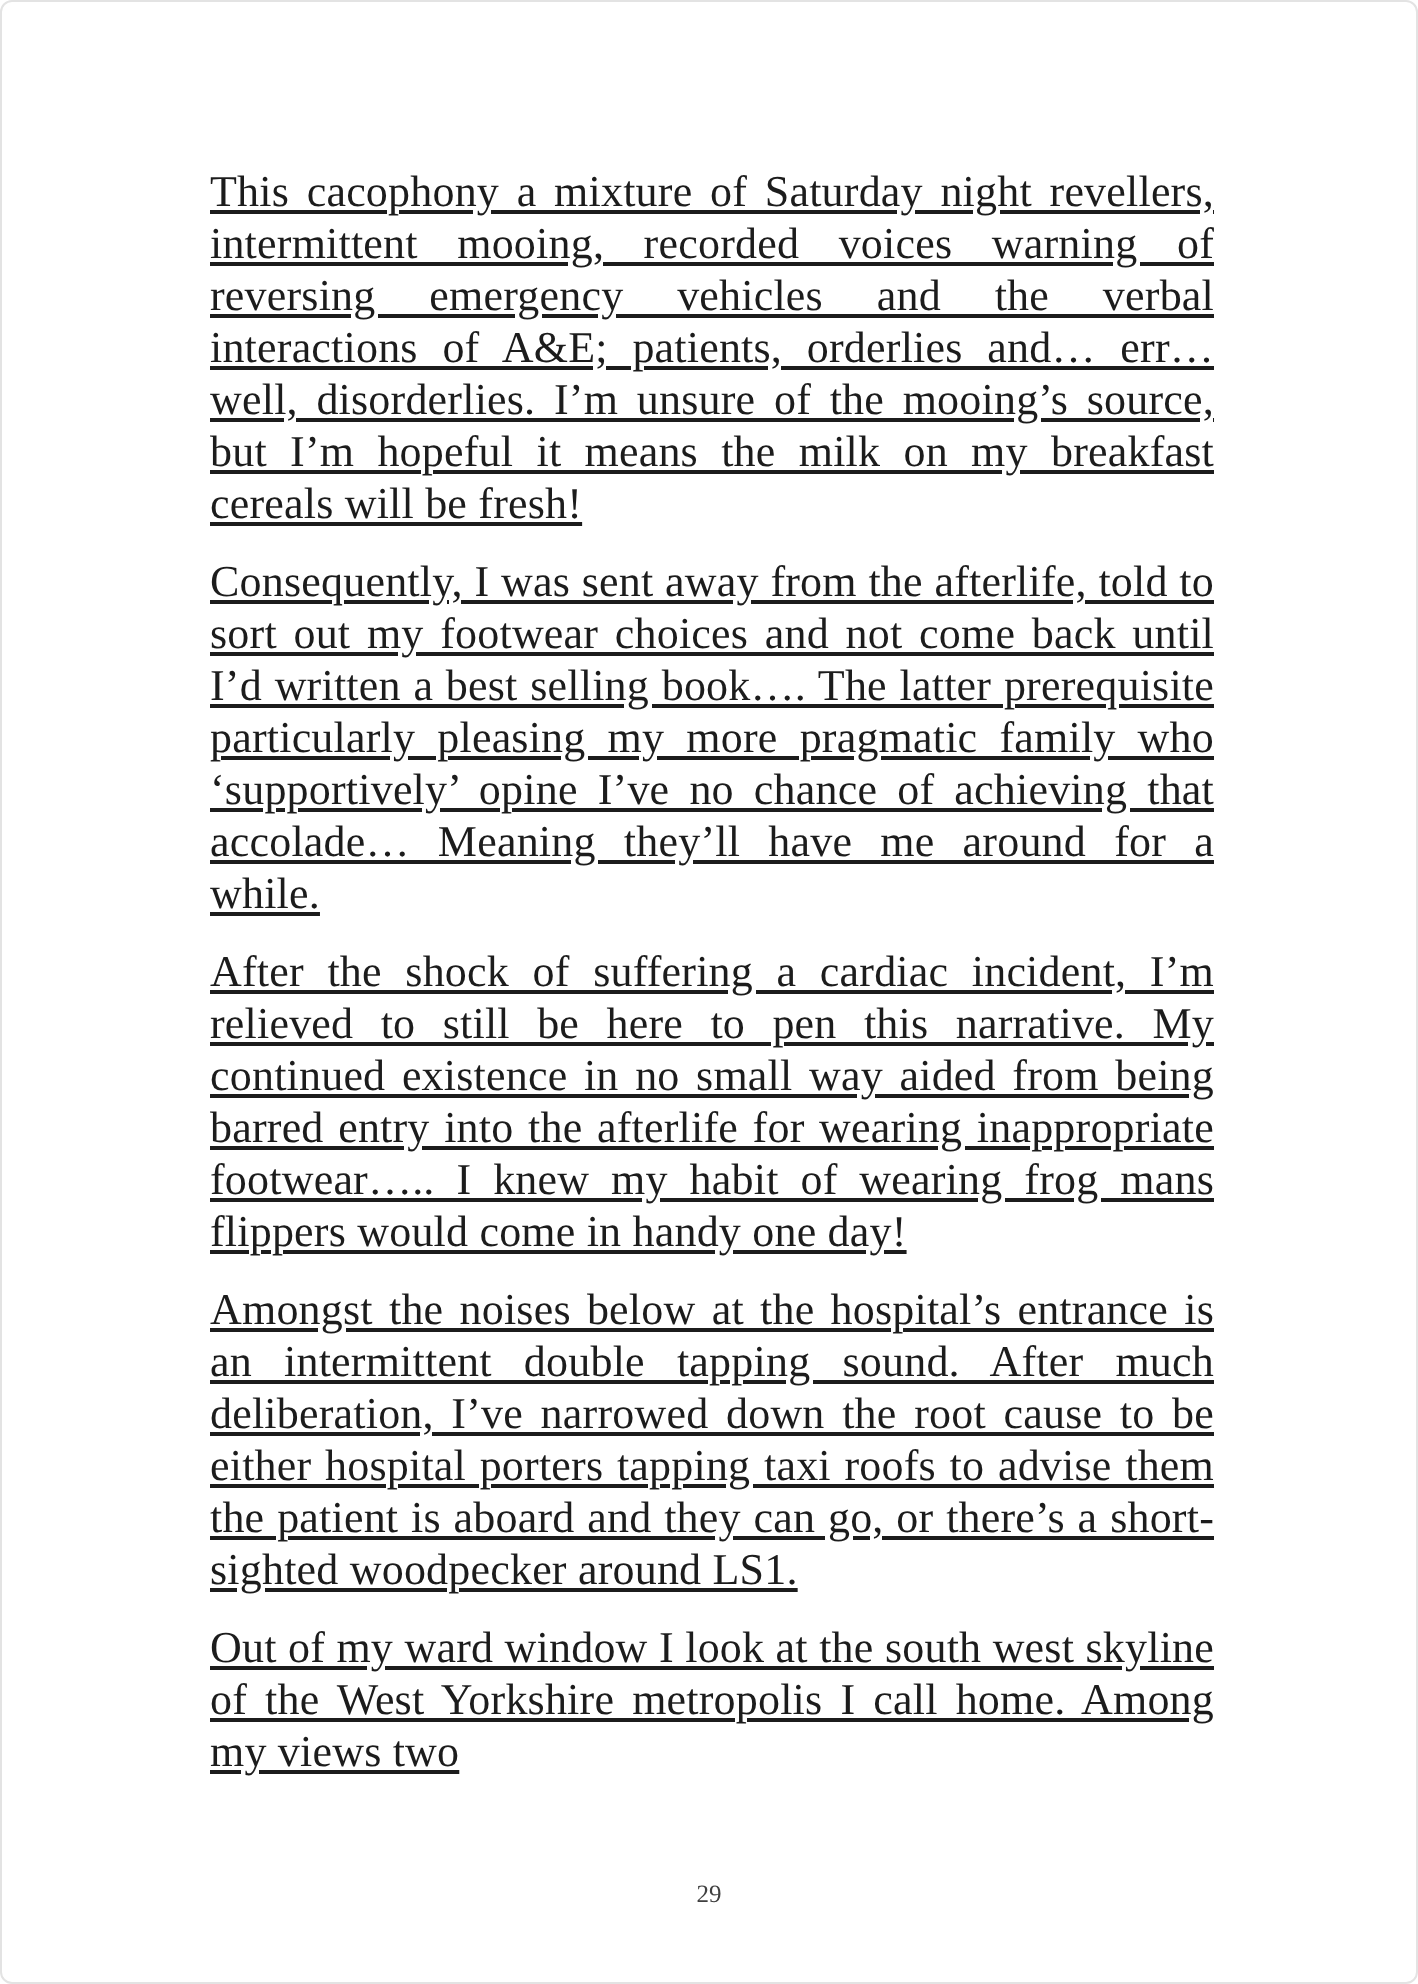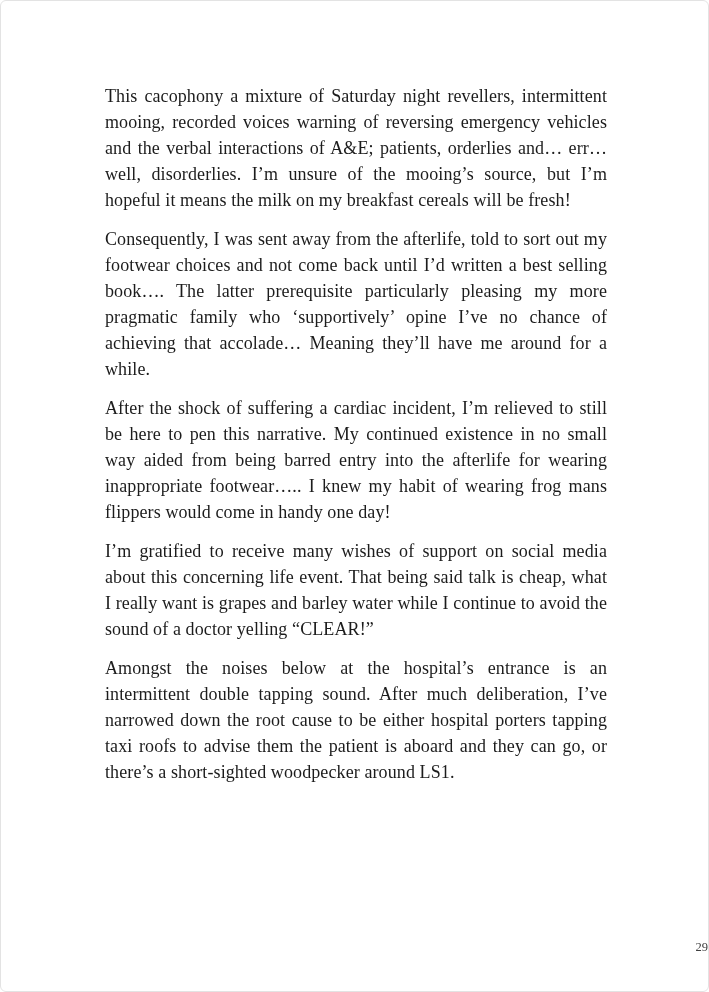--- a/index.html
+++ b/index.html
@@ -20,43 +20,44 @@
     color: #1c1c1c;
   }
   .content {
     position: absolute;
     top: 82px;
     left: 104px;
     width: 502px;
   }
   .content p {
     margin: 0 0 13px 0;
-    font-size: 18px;
+    font-size: 22px;
     line-height: 26px;
     text-align: justify;
     text-justify: inter-word;
     letter-spacing: 0.1px;
+    text-decoration: underline;
   }
   .page-number {
     position: absolute;
     bottom: 36px;
     left: 0;
     width: 100%;
-    text-align: right;
+    text-align: center;
     font-size: 12.5px;
     color: #404040;
     font-family: "Liberation Serif", "DejaVu Serif", serif;
     margin-top: 20px;
   }
 </style>
 </head>
 <body>
 
 <div class="page">
   <div class="content">
     <p>This cacophony a mixture of Saturday night revellers, intermittent mooing, recorded voices warning of reversing emergency vehicles and the verbal interactions of A&amp;E; patients, orderlies and… err… well, disorderlies. I’m unsure of the mooing’s source, but I’m hopeful it means the milk on my breakfast cereals will be fresh!</p>
     <p>Consequently, I was sent away from the afterlife, told to sort out my footwear choices and not come back until I’d written a best selling book…. The latter prerequisite particularly pleasing my more pragmatic family who ‘supportively’ opine I’ve no chance of achieving that accolade… Meaning they’ll have me around for a while.</p>
     <p>After the shock of suffering a cardiac incident, I’m relieved to still be here to pen this narrative. My continued existence in no small way aided from being barred entry into the afterlife for wearing inappropriate footwear….. I knew my habit of wearing frog mans flippers would come in handy one day!</p>
-    <p>I’m gratified to receive many wishes of support on social media about this concerning life event. That being said talk is cheap, what I really want is grapes and barley water while I continue to avoid the sound of a doctor yelling “CLEAR!”</p>
     <p>Amongst the noises below at the hospital’s entrance is an intermittent double tapping sound. After much deliberation, I’ve narrowed down the root cause to be either hospital porters tapping taxi roofs to advise them the patient is aboard and they can go, or there’s a short-sighted woodpecker around LS1.</p>
+    <p>Out of my ward window I look at the south west skyline of the West Yorkshire metropolis I call home. Among my views two</p>
   </div>
   <div class="page-number">29</div>
 </div>
 
 </body></html>

